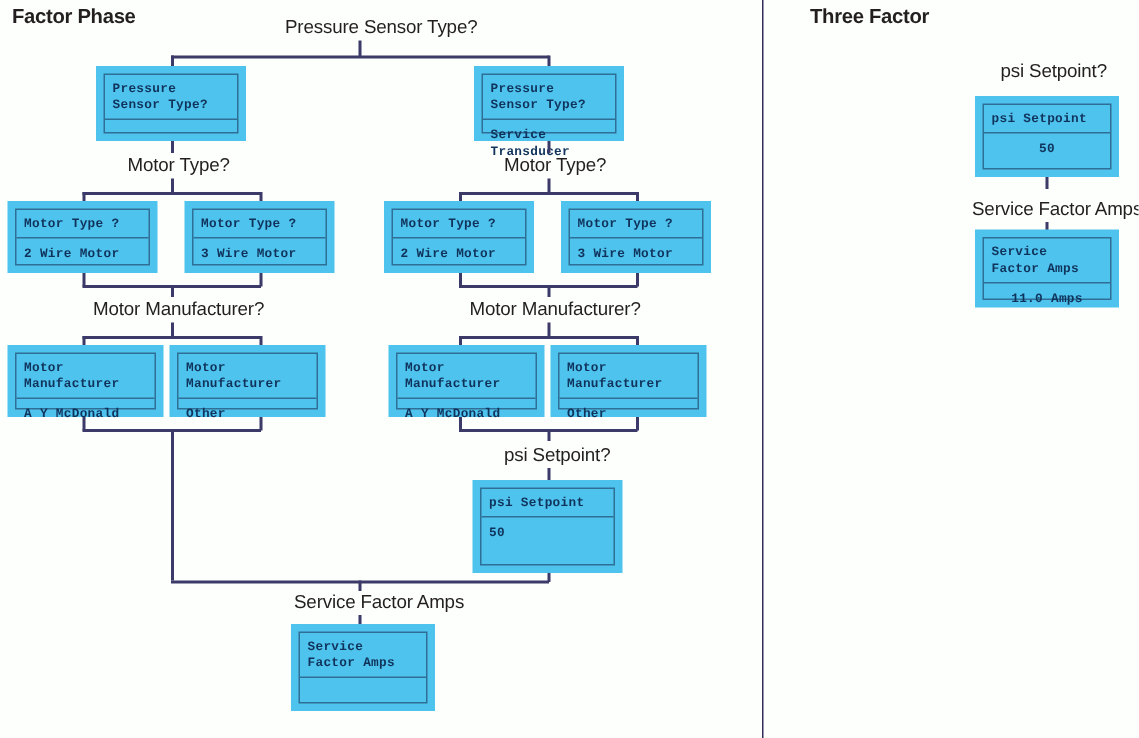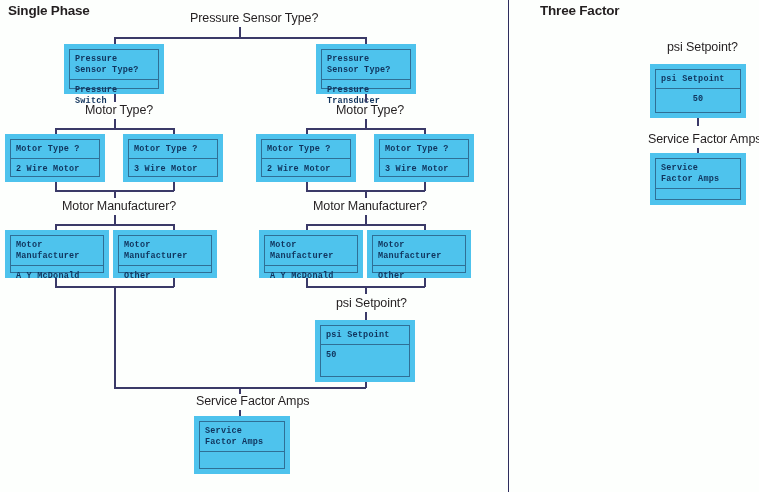--- a/index.html
+++ b/index.html
@@ -78,43 +78,42 @@
     flex:1 1 auto;
     letter-spacing:0.2px;
   }
   .node.center .val{text-align:center;}
 </style>
 </head>
 <body>
 
 <div id="stage">
 
-  <div class="panel-title" style="left:8px;top:3px;">Single Phase</div>
+  <div class="panel-title" style="left:8px;top:3px;">Factor Phase</div>
 
   <div class="panel-title" style="left:540px;top:3px;">Three Factor</div>
 
   <div class="divider" style="left:508px;top:0px;height:492px;"></div>
 
   <div class="edge-label" style="left:190px;top:11px;">Pressure Sensor Type?</div>
   <div class="ln v" style="left:239px;top:27px;height:11px;"></div>
   <div class="ln h" style="left:114px;top:37px;width:252px;"></div>
   <div class="ln v" style="left:114px;top:37px;height:8px;"></div>
   <div class="ln v" style="left:365px;top:37px;height:8px;"></div>
 
   <div class="node" style="left:64px;top:44px;width:100px;height:50px;">
     <div class="inner">
       <div class="hdr">Pressure Sensor Type?</div>
-      <div class="val">Pressure Switch</div>
     </div>
   </div>
 
   <div class="node" style="left:316px;top:44px;width:100px;height:50px;">
     <div class="inner">
       <div class="hdr">Pressure Sensor Type?</div>
-      <div class="val">Pressure Transducer</div>
+      <div class="val">Service Transducer</div>
     </div>
   </div>
 
   <div class="ln v" style="left:114px;top:94px;height:8px;"></div>
   <div class="edge-label" style="left:85px;top:103px;">Motor Type?</div>
   <div class="ln v" style="left:114px;top:119px;height:10px;"></div>
   <div class="ln h" style="left:55px;top:128px;width:119px;"></div>
   <div class="ln v" style="left:55px;top:128px;height:7px;"></div>
   <div class="ln v" style="left:173px;top:128px;height:7px;"></div>
 
@@ -238,16 +237,17 @@
 
   <div class="ln v" style="left:697px;top:118px;height:8px;"></div>
 
   <div class="edge-label" style="left:648px;top:132px;">Service Factor Amps</div>
 
   <div class="ln v" style="left:697px;top:148px;height:9px;"></div>
 
   <div class="node center" style="left:650px;top:153px;width:96px;height:52px;">
     <div class="inner">
       <div class="hdr">Service Factor Amps</div>
+      <div class="val">11.0 Amps</div>
     </div>
   </div>
 
 </div>
 
 </body></html>

